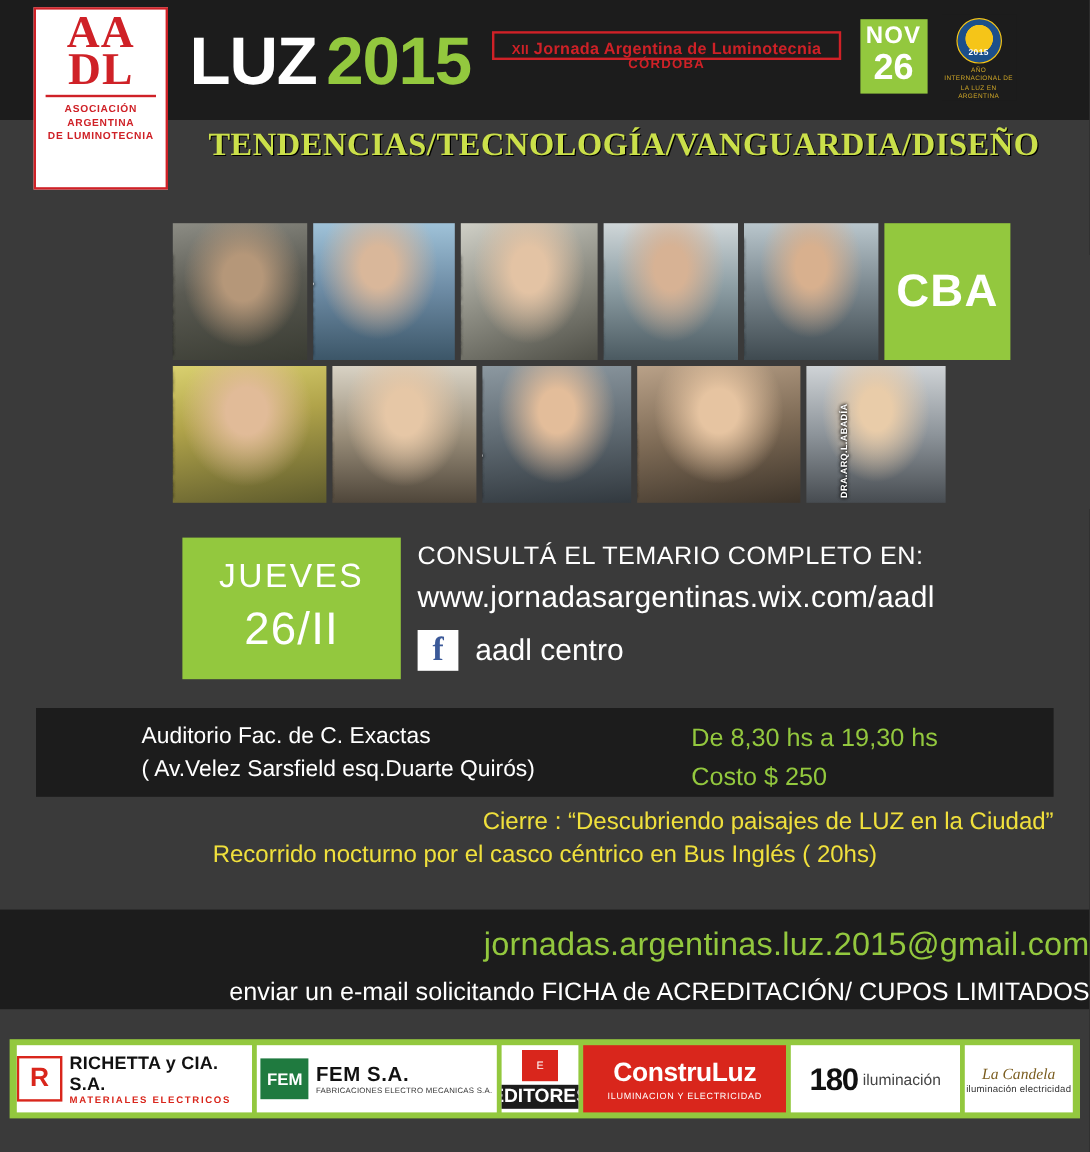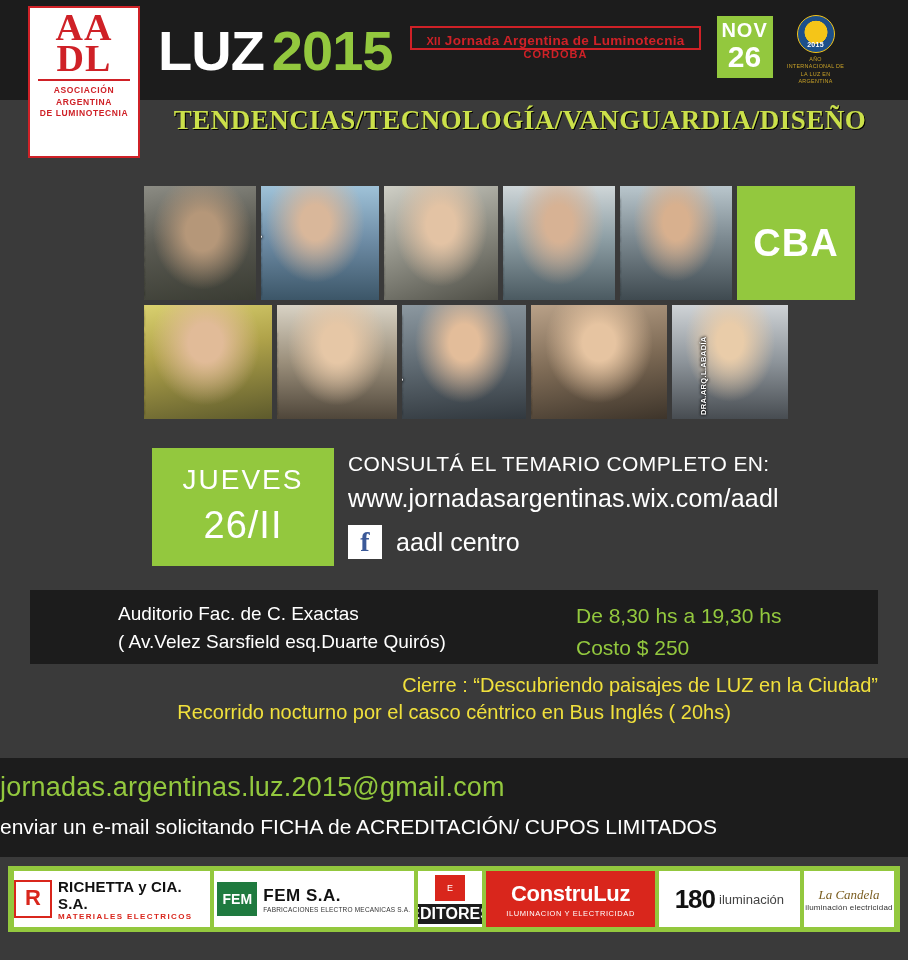--- a/index.html
+++ b/index.html
@@ -194,21 +194,21 @@
     font-weight: bold;
     letter-spacing: .3px;
     white-space: nowrap;
     text-shadow: 0 0 3px #000, 0 0 3px #000;
     z-index: 3;
   }
   .photo .vlabel.right {
     left: auto; right: 1px;
   }
   .cba-box {
-    width: 118px;
+    width: 105px;
     height: 114px;
     background: #93c83e;
     color: #ffffff;
     font-size: 38px;
     font-weight: bold;
     display: flex;
     align-items: center;
     justify-content: center;
     letter-spacing: 1px;
   }
@@ -332,23 +332,23 @@
     color: #f0e03c;
     font-size: 20px;
     text-align: center;
     margin-top: 4px;
   }
 
   
   .mailbar {
     position: absolute;
     left: 0; top: 758px;
-    width: 908px; height: 99px;
+    width: 908px; height: 83px;
     background: #1c1c1c;
-    text-align: left;
+    text-align: right;
     padding-top: 14px;
     box-sizing: border-box;
   }
   .mail {
     color: #93c83e;
     font-size: 27px;
     letter-spacing: .2px;
   }
   .mail-sub {
     color: #ffffff;

